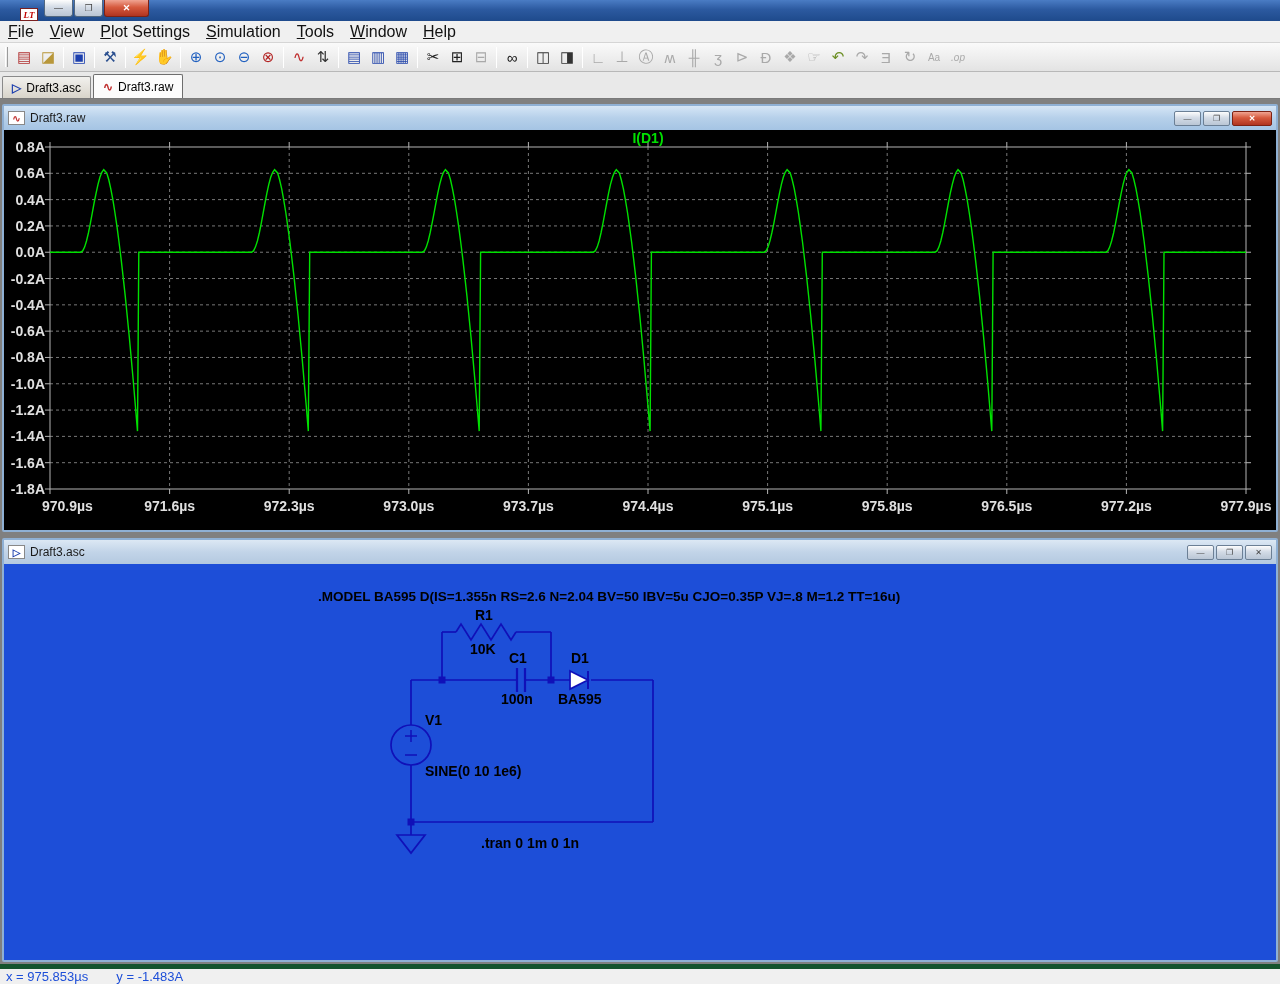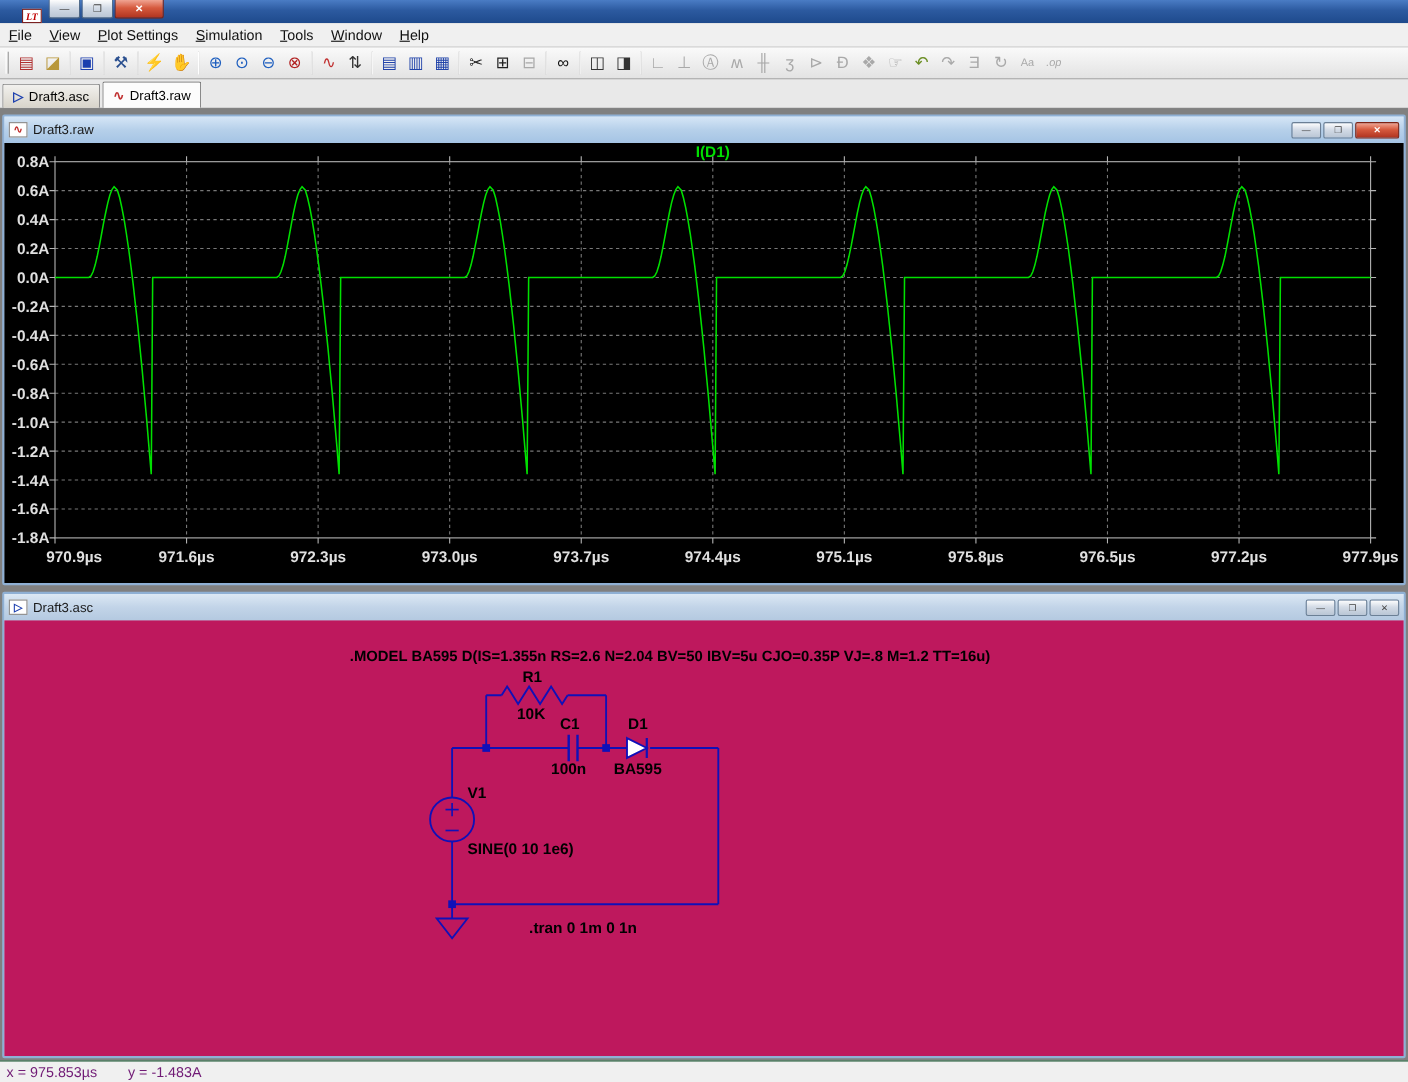--- a/index.html
+++ b/index.html
@@ -15,21 +15,21 @@
   .title-text { flex:1; text-shadow:0 1px 1px #123; white-space:nowrap; }
   .winbtns { display:flex; align-items:flex-start; height:100%; }
   .winbtn { width:29px; height:17px; margin-left:1px; display:flex; align-items:center;
     justify-content:center; font-size:9px; color:#444; border:1px solid #51677f;
     border-top:none; border-radius:0 0 3px 3px;
     background:linear-gradient(#fdfdfd,#d3dbe6 45%,#b9c5d4); }
   .winbtn.close { width:45px; color:#fff; border-color:#7c2214;
     background:linear-gradient(#f0a492,#d65a3e 45%,#b03420); font-weight:bold; }
 
   .menubar { height:22px; background:#f0f0f0; border-bottom:1px solid #d5d5d5;
-    display:flex; align-items:center; font-size:13px; color:#111; }
+    display:flex; align-items:center; font-size:16px; color:#111; }
   .menu-item { padding:3px 8px; cursor:default; }
 
   .toolbar { height:29px; background:linear-gradient(#fafafa,#e3e3e3);
     border-bottom:1px solid #b8b8b8; display:flex; align-items:center; padding:0 4px; }
   .tb-grip { width:3px; height:20px; border-left:1px solid #fff; border-right:1px solid #9a9a9a; margin:0 4px 0 1px; }
   .tb-btn { width:24px; height:23px; display:flex; align-items:center; justify-content:center;
     font-size:15px; color:#222; }
   .tb-btn.disabled { color:#a9a9a9; }
   .tb-sep { width:1px; height:21px; background:#9e9e9e; border-right:1px solid #fff; margin:0 3px; }
 
@@ -50,26 +50,26 @@
   .child-title .ct-ico { width:17px; height:14px; background:#fff; border:1px solid #888;
     display:flex; align-items:center; justify-content:center; font-size:10px; font-weight:bold;
     margin-right:5px; }
   .child-title .ct-text { flex:1; }
   .cwinbtn { width:27px; height:15px; margin-left:2px; display:flex; align-items:center;
     justify-content:center; font-size:8px; color:#444; border:1px solid #6b7f95;
     border-radius:2px; background:linear-gradient(#fdfdfd,#d3dbe6 45%,#bac6d5); }
   .cwinbtn.close-active { width:40px; color:#fff; border-color:#7c2214; font-weight:bold;
     background:linear-gradient(#f0a492,#d65a3e 45%,#b03420); }
   .plot-content { height:400px; background:#000; }
-  .schem-content { height:396px; background:#be185d; }
+  .schem-content { height:396px; background:#1d4ed8; }
   .plot-content svg, .schem-content svg { display:block; width:100%; height:100%; }
 
   
-  .statusbar { height:20px; background:#f0f0f0; border-top:1px solid #14532d;
-    display:flex; align-items:center; font-size:13px; color:#701a75; padding:0 6px; gap:28px; }
+  .statusbar { height:20px; background:#f0f0f0; border-top:5px solid #14532d;
+    display:flex; align-items:center; font-size:13px; color:#1d4ed8; padding:0 6px; gap:28px; }
 </style>
 </head>
 <body>
 
 <div class="titlebar">
   <span class="lt-logo">LT</span>
   <span class="winbtns">
     <span class="winbtn">—</span>
     <span class="winbtn">❐</span>
     <span class="winbtn close">✕</span>

